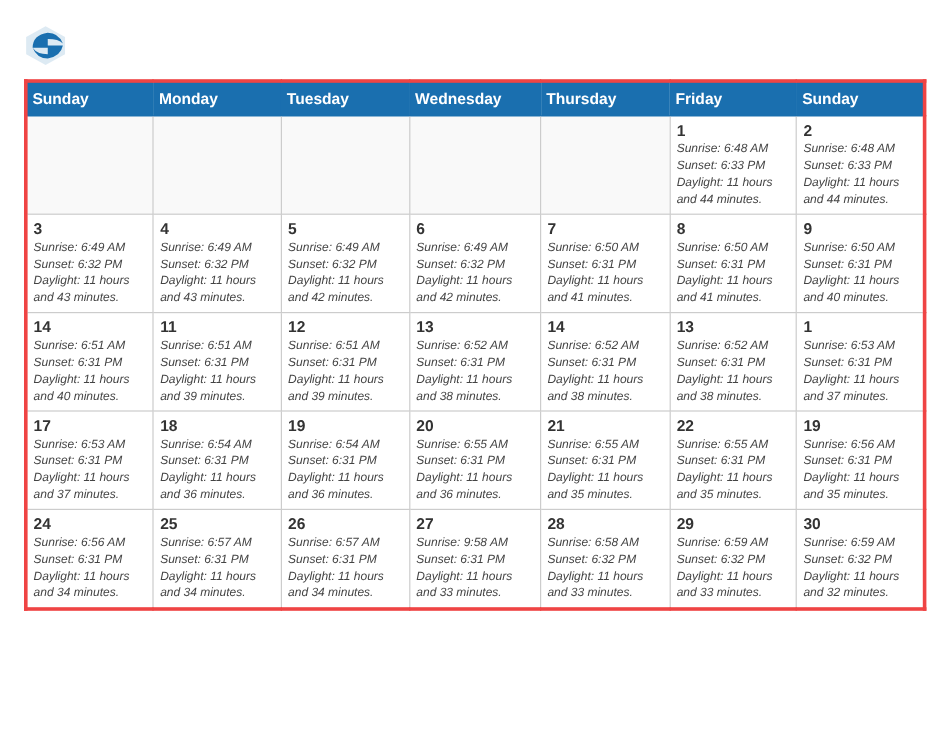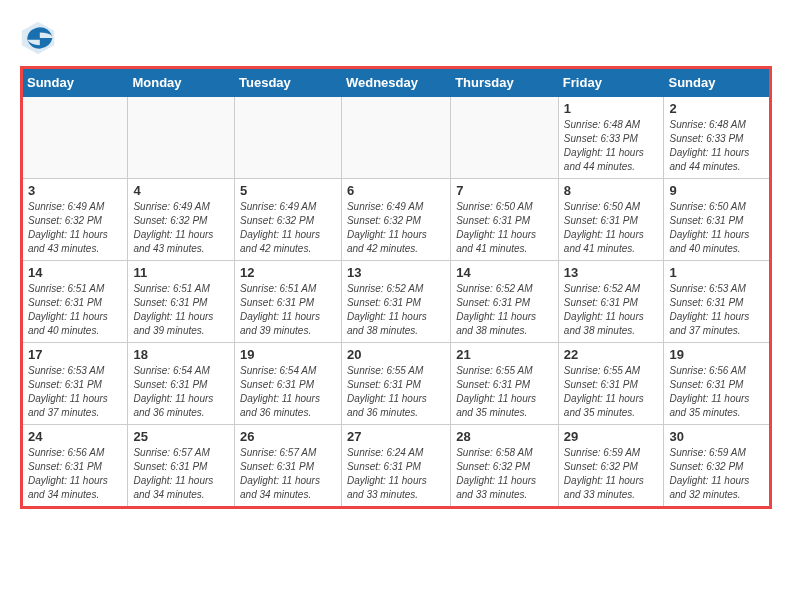--- a/index.html
+++ b/index.html
@@ -295,21 +295,21 @@
 Daylight: 11 hours and 34 minutes.</div>
         </td>
         <td>
           <span class="day-num">26</span>
           <div class="day-info">Sunrise: 6:57 AM
 Sunset: 6:31 PM
 Daylight: 11 hours and 34 minutes.</div>
         </td>
         <td>
           <span class="day-num">27</span>
-          <div class="day-info">Sunrise: 6:24 AM
+          <div class="day-info">Sunrise: 9:58 AM
 Sunset: 6:31 PM
 Daylight: 11 hours and 33 minutes.</div>
         </td>
         <td>
           <span class="day-num">28</span>
           <div class="day-info">Sunrise: 6:58 AM
 Sunset: 6:32 PM
 Daylight: 11 hours and 33 minutes.</div>
         </td>
         <td>

